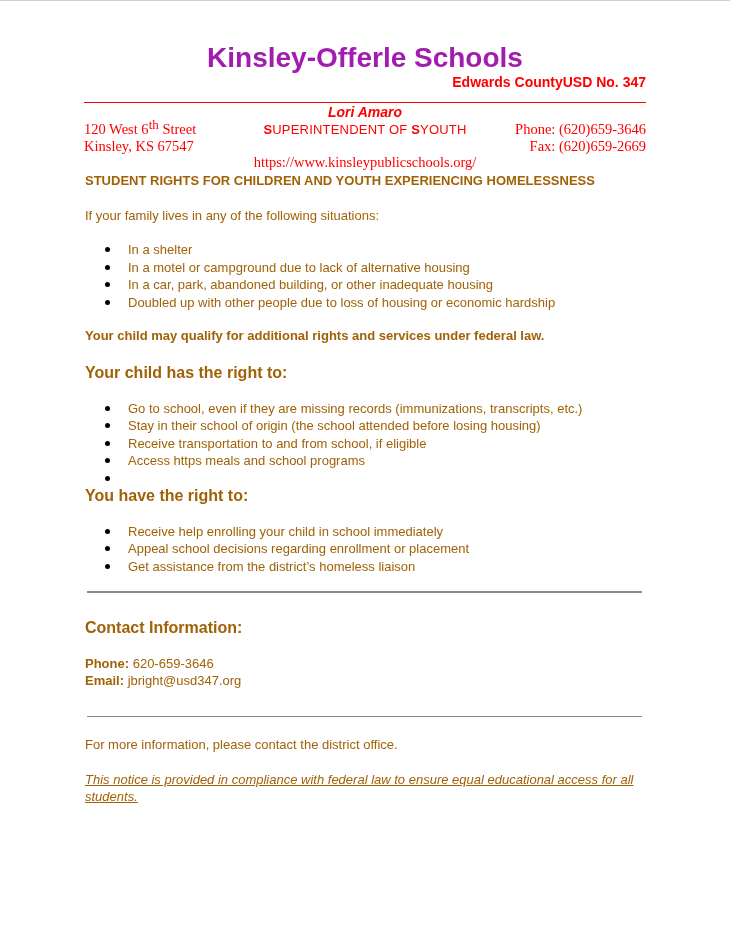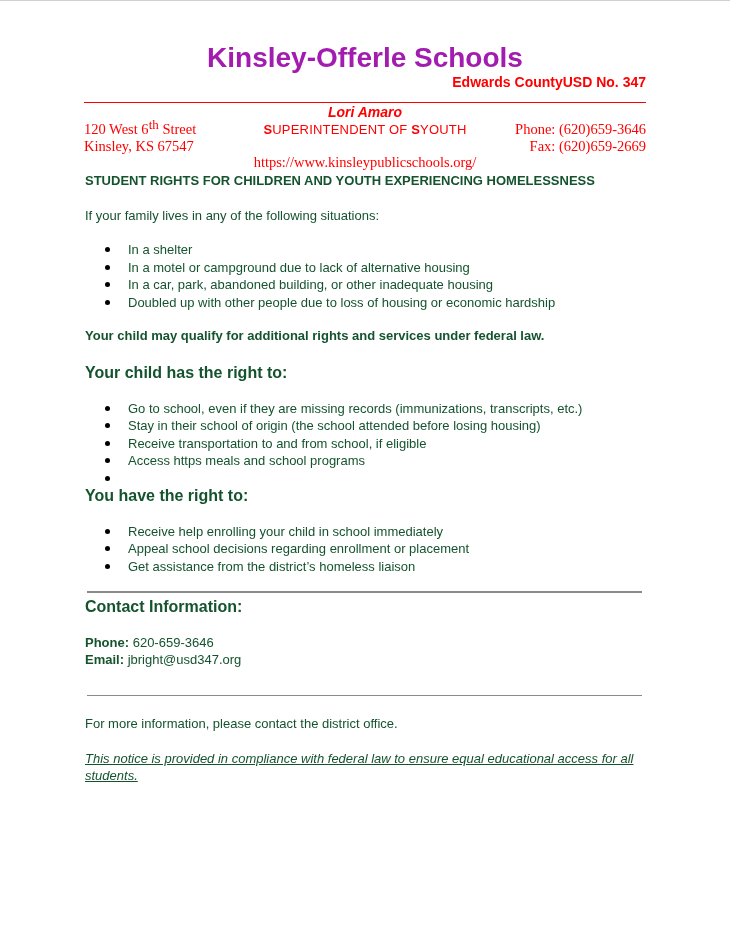--- a/index.html
+++ b/index.html
@@ -106,21 +106,21 @@
     }
 
     .content {
       position: absolute;
       left: 85px;
       top: 172px;
       width: 560px;
       font-family: "Liberation Sans", sans-serif;
       font-size: 13px;
       line-height: 17.5px;
-      color: #14532d;
+      color: #a16207;
     }
     .doc-title {
       font-weight: bold;
       font-size: 13px;
       margin: 0 0 17px 0;
     }
     .para { margin: 0 0 17px 0; }
     ul.bul {
       list-style: none;
       margin: 0 0 16px 0;
@@ -211,21 +211,21 @@
 
   <h2 class="sec">You have the right to:</h2>
   <ul class="bul" style="">
     <li><span class="dot"></span><span>Receive help enrolling your child in school immediately</span></li>
     <li><span class="dot"></span><span>Appeal school decisions regarding enrollment or placement</span></li>
     <li><span class="dot"></span><span>Get assistance from the district’s homeless liaison</span></li>
   </ul>
 
   <div class="hr"></div>
 
-  <h2 class="sec" style="margin-top:4px;">Contact Information:</h2>
+  <h2 class="sec" style="margin-top:25px;">Contact Information:</h2>
   <p class="contact-line"><b>Phone:</b><span> 620-659-3646</span></p>
   <p class="contact-line" style="margin-bottom:26px;"><b>Email:</b><span> jbright@usd347.org</span></p>
 
   <div class="hr" style="margin-bottom:19px;"></div>
 
   <p class="para">For more information, please contact the district office.</p>
   <p class="para italic">This notice is provided in compliance with federal law to ensure equal educational access for all students.</p>
 </div>
 
 </body></html>

